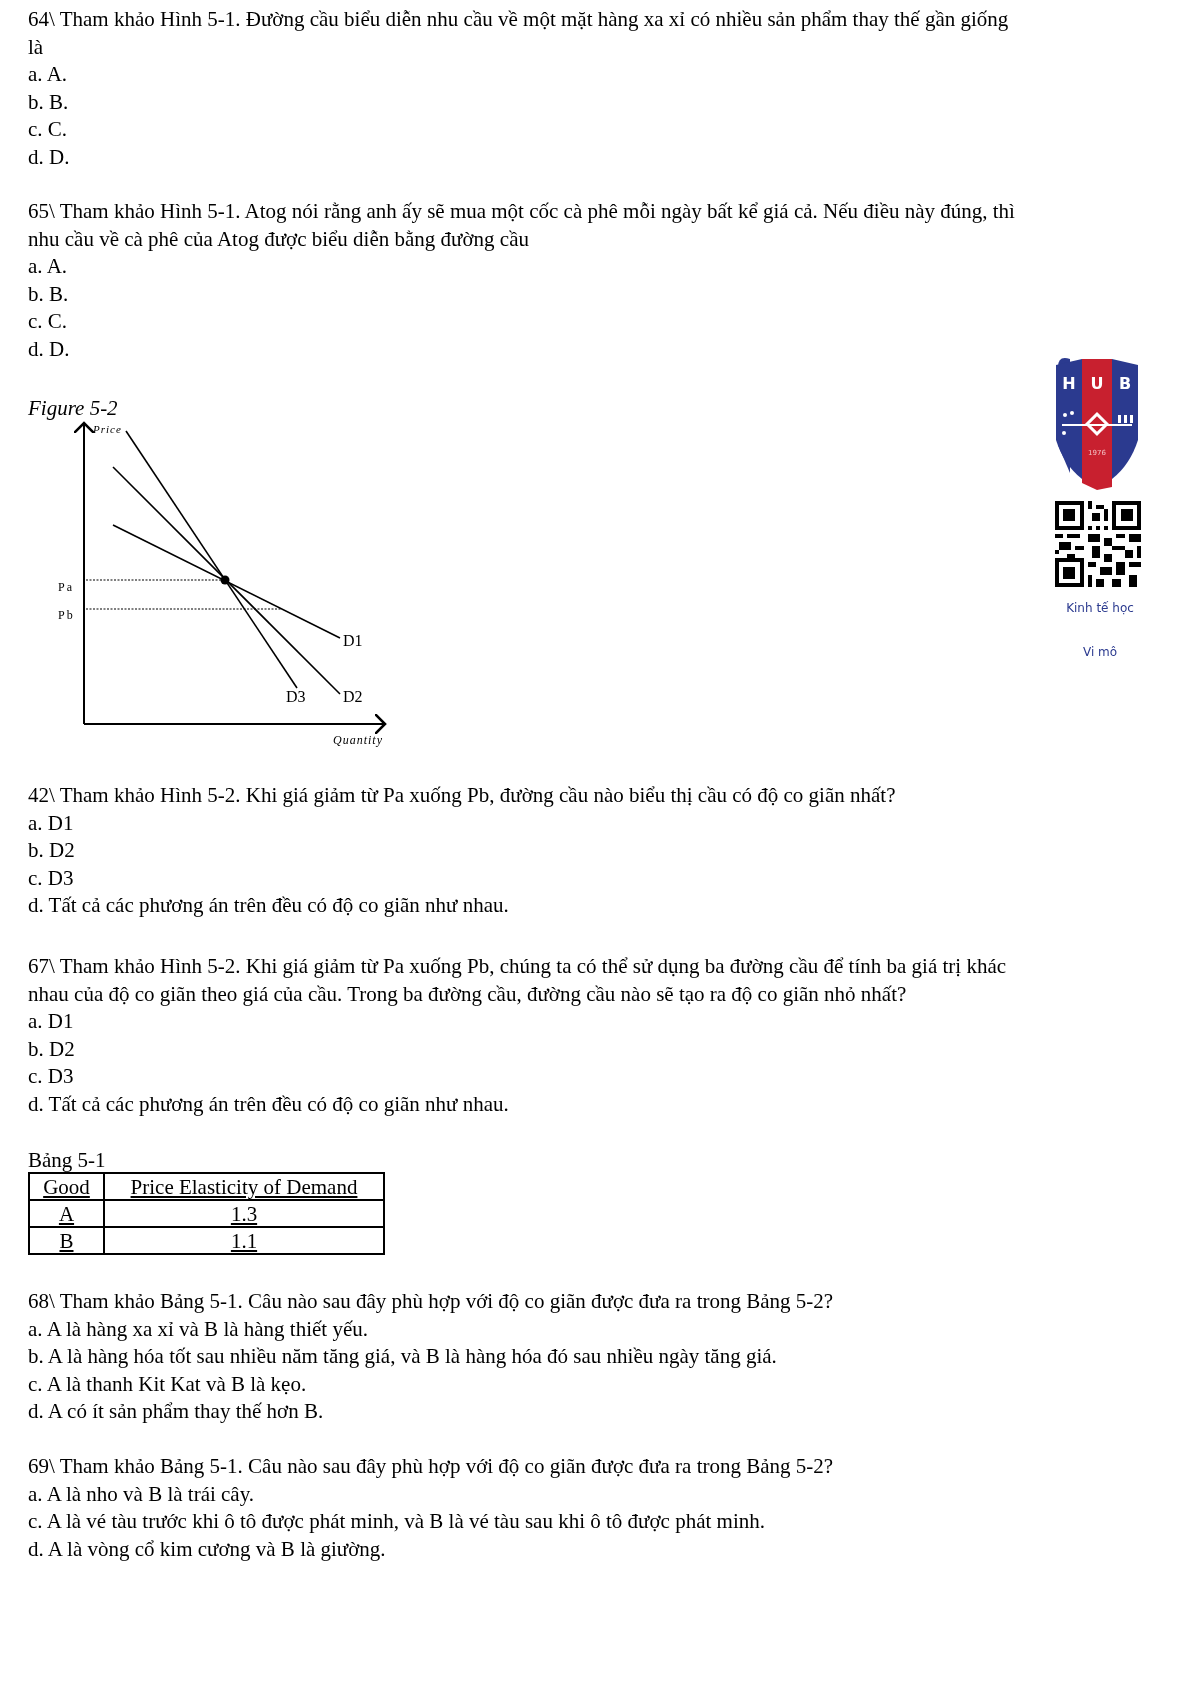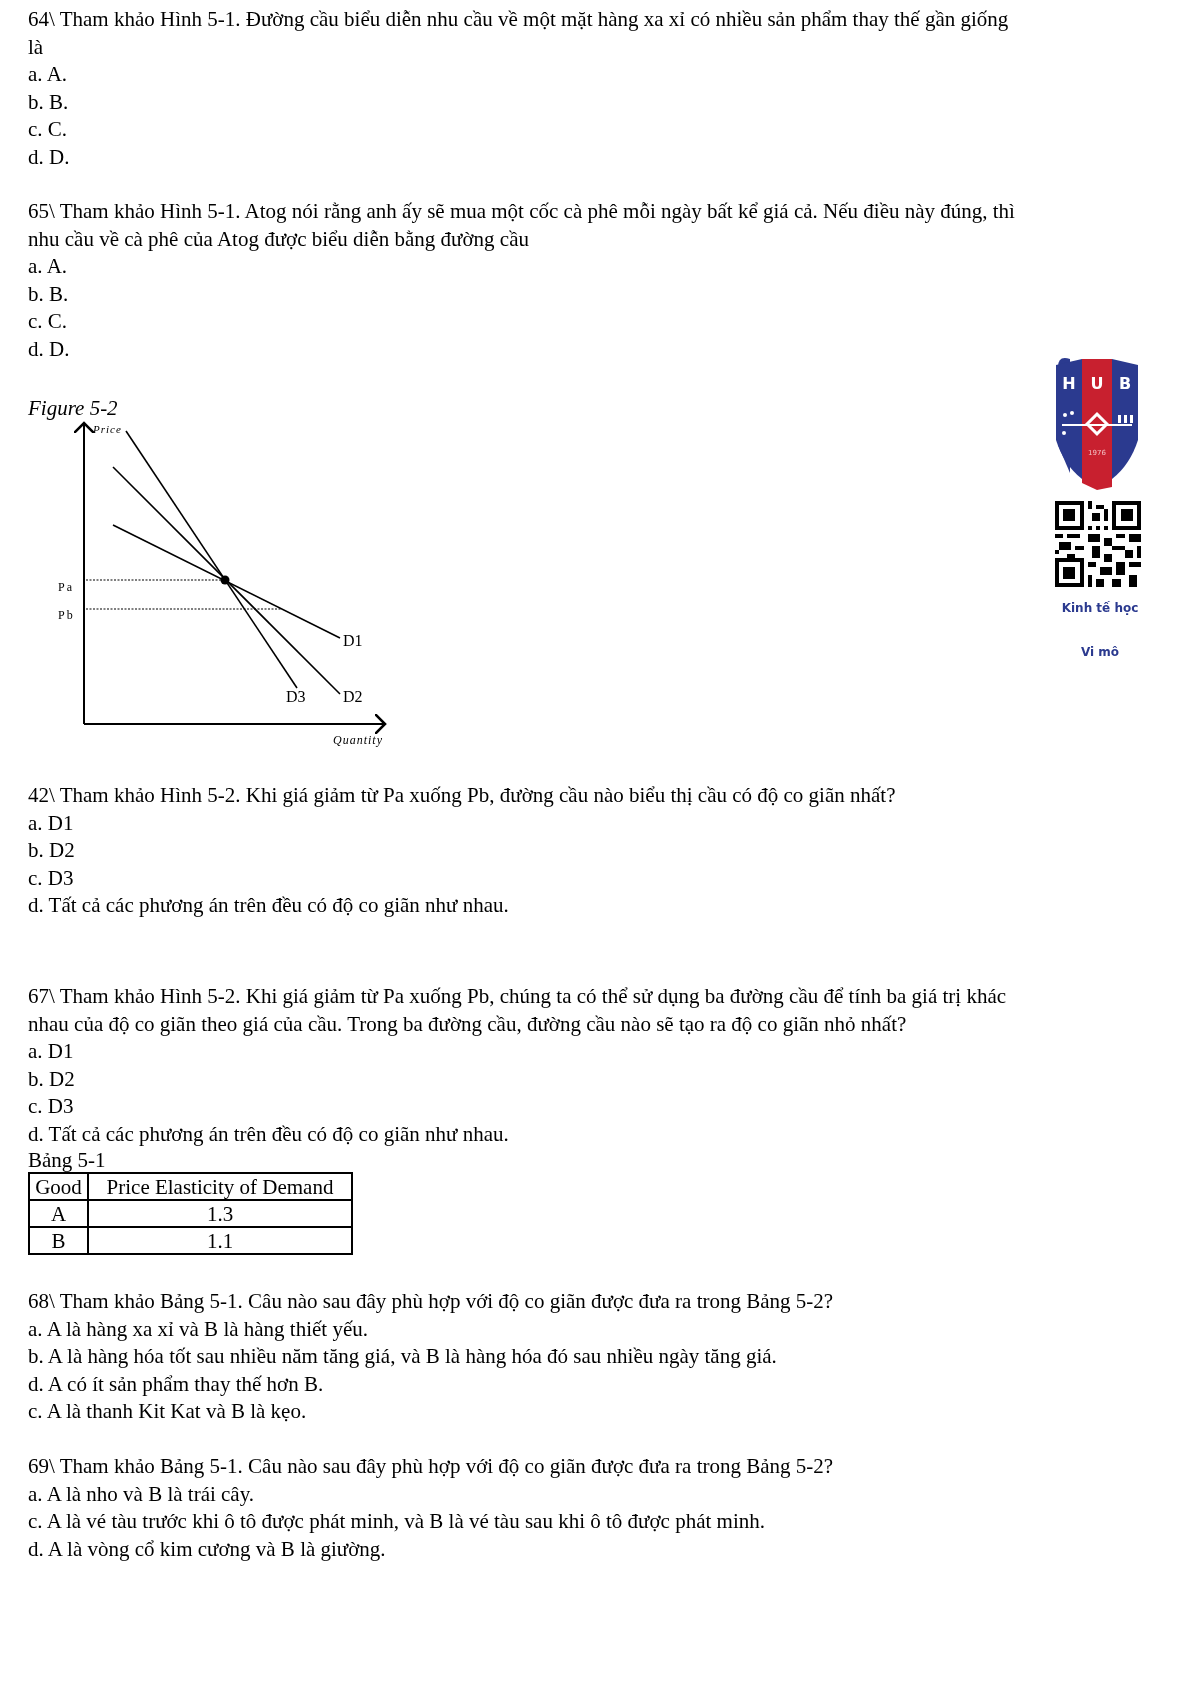--- a/index.html
+++ b/index.html
@@ -5,24 +5,24 @@
   html, body { margin:0; padding:0; background:#ffffff; }
   body { width:1190px; height:1684px; position:relative; overflow:hidden;
          font-family:"Liberation Serif", serif; color:#000; }
   .blk { position:absolute; left:28px; font-size:21px; line-height:27.5px; white-space:nowrap; }
   .blk .ln { display:block; }
   .figcap { position:absolute; left:28px; top:396px; font-size:21px; font-style:italic; }
   #fig { position:absolute; left:0; top:0; }
   .logo { position:absolute; left:1052px; top:355px; width:90px; }
   .qr { position:absolute; left:1055px; top:500px; width:86px; height:88px; }
   .brand { position:absolute; left:1040px; width:120px; text-align:center; font-family:"DejaVu Sans", sans-serif;
-           font-size:12px; font-weight:bold; color:#2b3a8f; }
+           font-size:12px; font-weight:normal; color:#2b3a8f; }
   .tcap { position:absolute; left:28px; top:1148px; font-size:21px; }
   table.el { position:absolute; left:28px; top:1172px; border-collapse:collapse; font-size:21px; }
-  table.el td, table.el th { border:2px solid #000; font-weight:normal; text-align:center; padding:0 0; height:25px; line-height:24px; }
+  table.el td, table.el th { border:2px solid #000; font-weight:normal; text-align:center; padding:0 8px; height:25px; line-height:24px;text-decoration:underline; }
   table.el th.g, table.el td.g { width:57px; }
   table.el th.e, table.el td.e { width:262px; }
 </style>
 </head>
 <body>
 
 <div class="blk" style="top:6px;">
   <span class="ln">64\ Tham khảo Hình 5-1. Đường cầu biểu diễn nhu cầu về một mặt hàng xa xỉ có nhiều sản phẩm thay thế gần giống</span>
   <span class="ln">là</span>
   <span class="ln">a. A.</span>
@@ -135,21 +135,21 @@
 <div class="brand" style="top:619px;margin-top:26px;">Vi mô</div>
 
 <div class="blk" style="top:782px;">
   <span class="ln">42\ Tham khảo Hình 5-2. Khi giá giảm từ Pa xuống Pb, đường cầu nào biểu thị cầu có độ co giãn nhất?</span>
   <span class="ln">a. D1</span>
   <span class="ln">b. D2</span>
   <span class="ln">c. D3</span>
   <span class="ln">d. Tất cả các phương án trên đều có độ co giãn như nhau.</span>
 </div>
 
-<div class="blk" style="top:953px;margin-top:30px;">
+<div class="blk" style="top:953px;">
   <span class="ln">67\ Tham khảo Hình 5-2. Khi giá giảm từ Pa xuống Pb, chúng ta có thể sử dụng ba đường cầu để tính ba giá trị khác</span>
   <span class="ln">nhau của độ co giãn theo giá của cầu. Trong ba đường cầu, đường cầu nào sẽ tạo ra độ co giãn nhỏ nhất?</span>
   <span class="ln">a. D1</span>
   <span class="ln">b. D2</span>
   <span class="ln">c. D3</span>
   <span class="ln">d. Tất cả các phương án trên đều có độ co giãn như nhau.</span>
 </div>
 
 <div class="tcap">Bảng 5-1</div>
 <table class="el">
@@ -166,22 +166,22 @@
     <td class="g">B</td>
     <td class="e">1.1</td>
   </tr>
 </tbody>
   </table>
 
 <div class="blk" style="top:1288px;">
   <span class="ln">68\ Tham khảo Bảng 5-1. Câu nào sau đây phù hợp với độ co giãn được đưa ra trong Bảng 5-2?</span>
   <span class="ln">a. A là hàng xa xỉ và B là hàng thiết yếu.</span>
   <span class="ln">b. A là hàng hóa tốt sau nhiều năm tăng giá, và B là hàng hóa đó sau nhiều ngày tăng giá.</span>
+  <span class="ln">c. A là thanh Kit Kat và B là kẹo.</span>
   <span class="ln">d. A có ít sản phẩm thay thế hơn B.</span>
-  <span class="ln">c. A là thanh Kit Kat và B là kẹo.</span>
 </div>
 
 <div class="blk" style="top:1453px;">
   <span class="ln">69\ Tham khảo Bảng 5-1. Câu nào sau đây phù hợp với độ co giãn được đưa ra trong Bảng 5-2?</span>
   <span class="ln">a. A là nho và B là trái cây.</span>
   <span class="ln">c. A là vé tàu trước khi ô tô được phát minh, và B là vé tàu sau khi ô tô được phát minh.</span>
   <span class="ln">d. A là vòng cổ kim cương và B là giường.</span>
 </div>
 
 </body></html>

